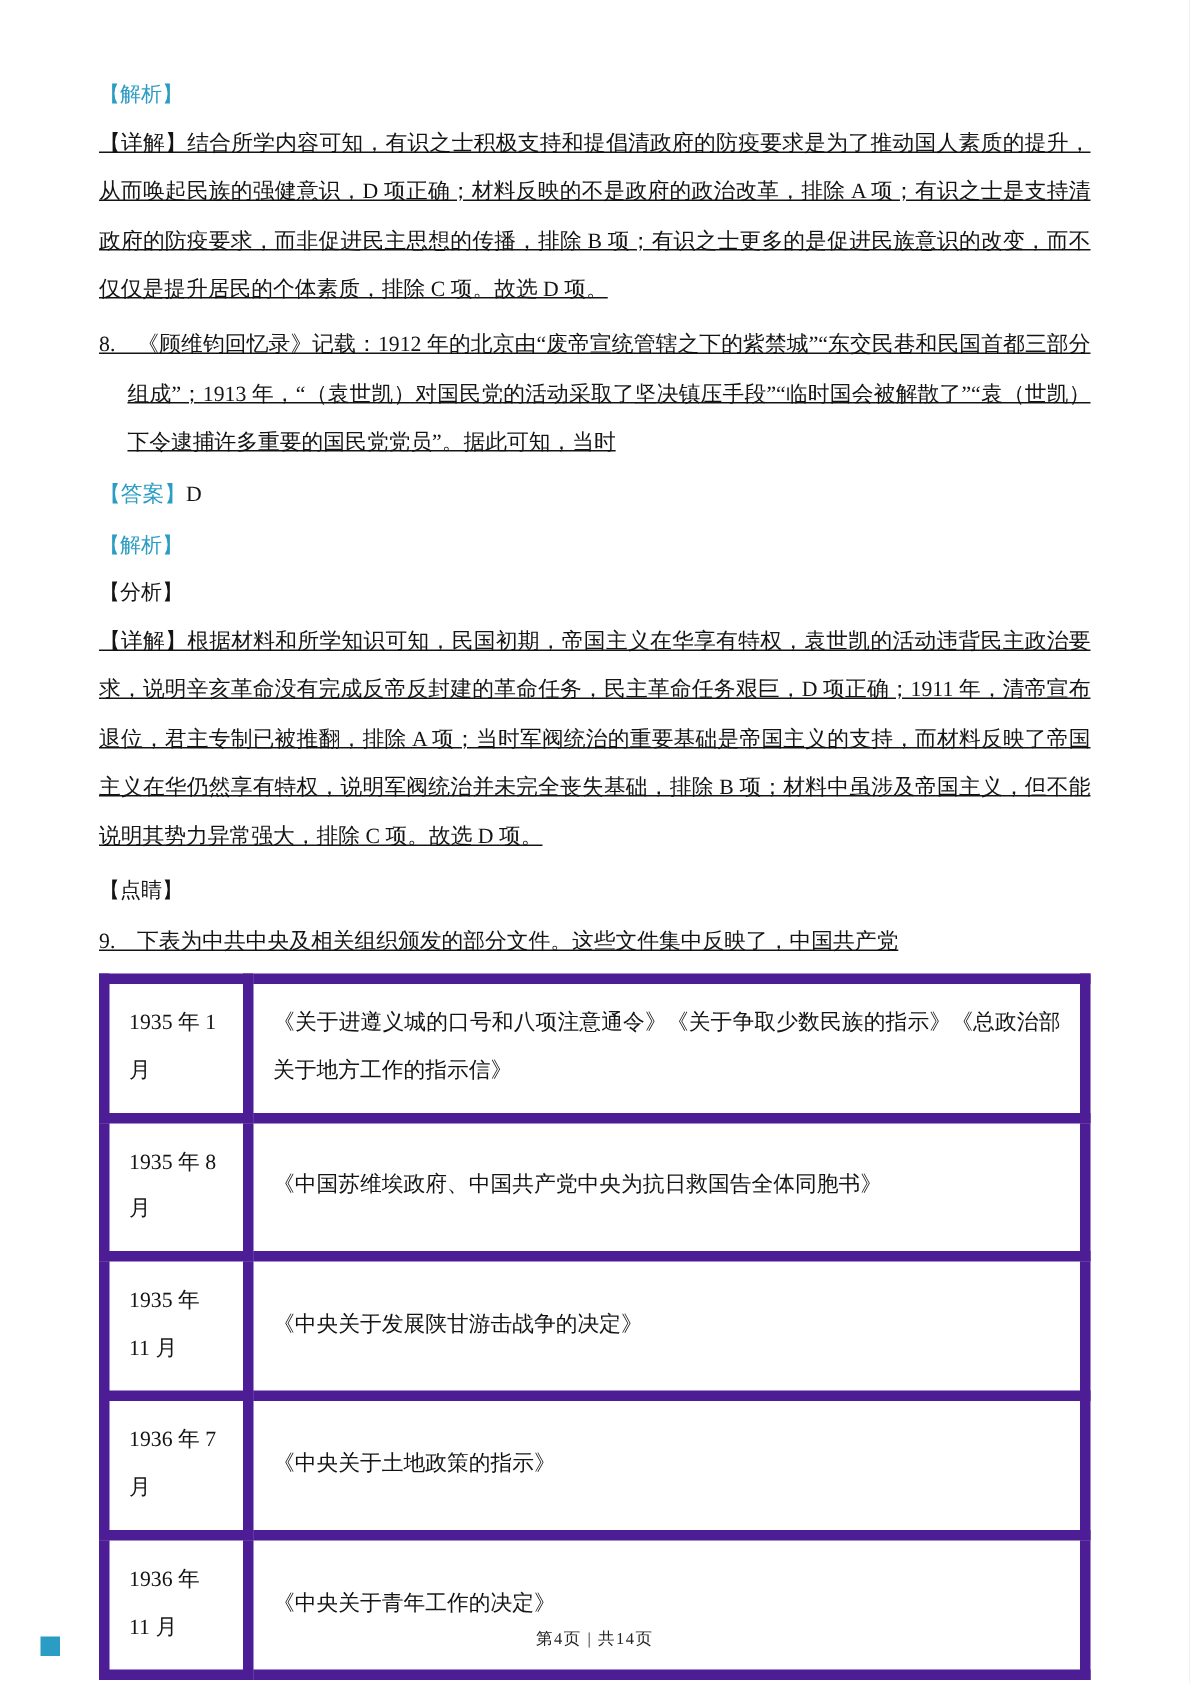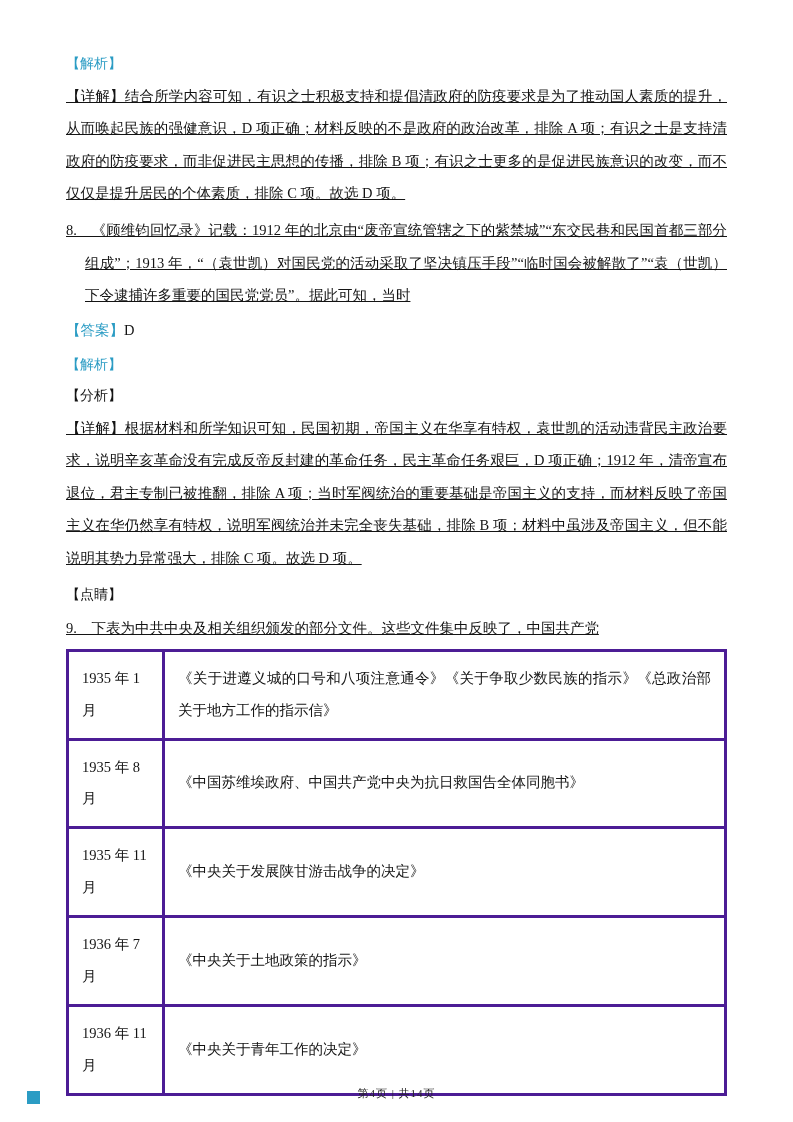--- a/index.html
+++ b/index.html
@@ -41,21 +41,21 @@
   }
   .answer-line { margin-bottom: 2px; }
   .answer-line .ans-val { color: #141414; }
   .q9-stem { margin-top: 2px; margin-bottom: 4px; }
   table.doc-table {
     border-collapse: collapse;
     width: 100%;
     margin-top: 4px;
   }
   .doc-table td {
-    border: 3px solid #4c1d95;
+    border: 7px solid #4c1d95;
     padding: 11px 13px;
     vertical-align: middle;
     line-height: 2.2;
     text-align: justify;
   }
   .doc-table td.date-cell {
     width: 96px;
     text-align: left;
   }
   .footer {
@@ -91,21 +91,21 @@
 
 
     <div class="answer-line">
       <span class="blue">【答案】</span><span class="ans-val">D</span>
     </div>
 
     <div class="sec-label blue">【解析】</div>
 
     <div class="sec-label">【分析】</div>
 
-    <p class="para">【详解】根据材料和所学知识可知，民国初期，帝国主义在华享有特权，袁世凯的活动违背民主政治要求，说明辛亥革命没有完成反帝反封建的革命任务，民主革命任务艰巨，D 项正确；1912 年，清帝宣布退位，君主专制已被推翻，排除 A 项；当时军阀统治的重要基础是帝国主义的支持，而材料反映了帝国主义在华仍然享有特权，说明军阀统治并未完全丧失基础，排除 B 项；材料中虽涉及帝国主义，但不能说明其势力异常强大，排除 C 项。故选 D 项。</p>
+    <p class="para">【详解】根据材料和所学知识可知，民国初期，帝国主义在华享有特权，袁世凯的活动违背民主政治要求，说明辛亥革命没有完成反帝反封建的革命任务，民主革命任务艰巨，D 项正确；1911 年，清帝宣布退位，君主专制已被推翻，排除 A 项；当时军阀统治的重要基础是帝国主义的支持，而材料反映了帝国主义在华仍然享有特权，说明军阀统治并未完全丧失基础，排除 B 项；材料中虽涉及帝国主义，但不能说明其势力异常强大，排除 C 项。故选 D 项。</p>
 
     <div class="sec-label">【点睛】</div>
 
     <p class="para hang q9-stem">9.　下表为中共中央及相关组织颁发的部分文件。这些文件集中反映了，中国共产党</p>
 
     <table class="doc-table">
       <tbody>
         <tr>
           <td class="date-cell">1935 年 1 月</td>
           <td>《关于进遵义城的口号和八项注意通令》《关于争取少数民族的指示》《总政治部关于地方工作的指示信》</td>

